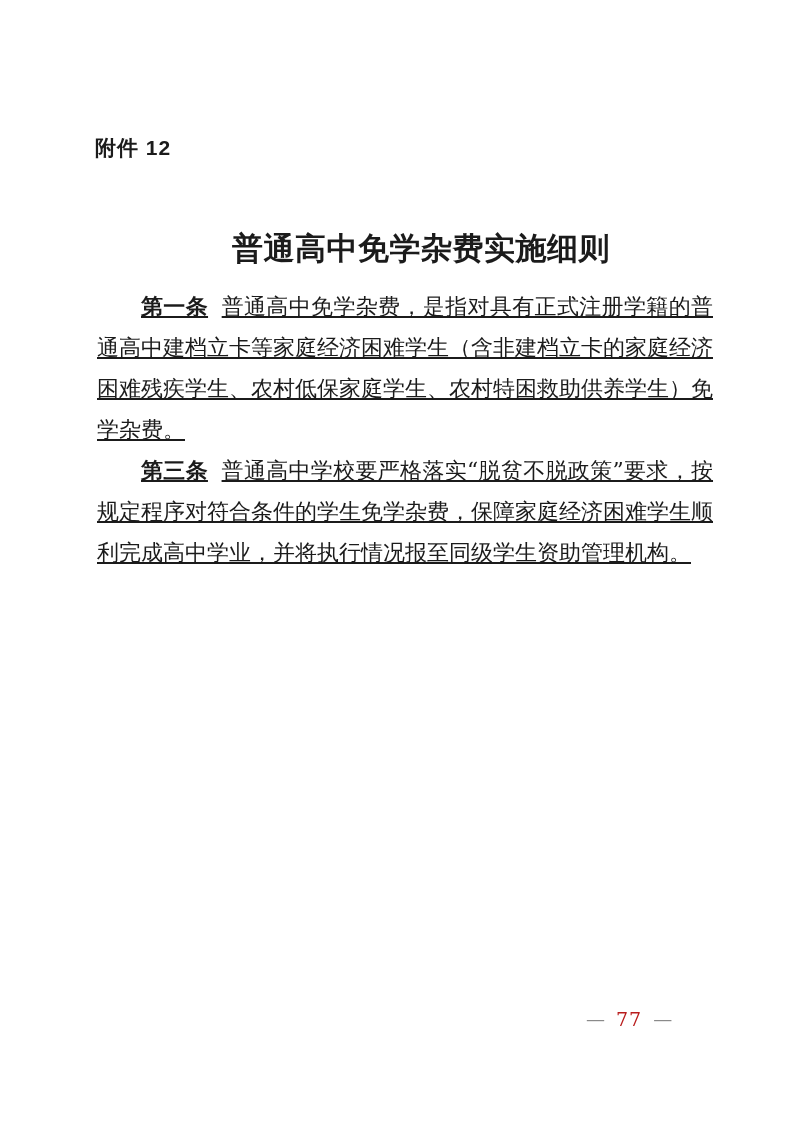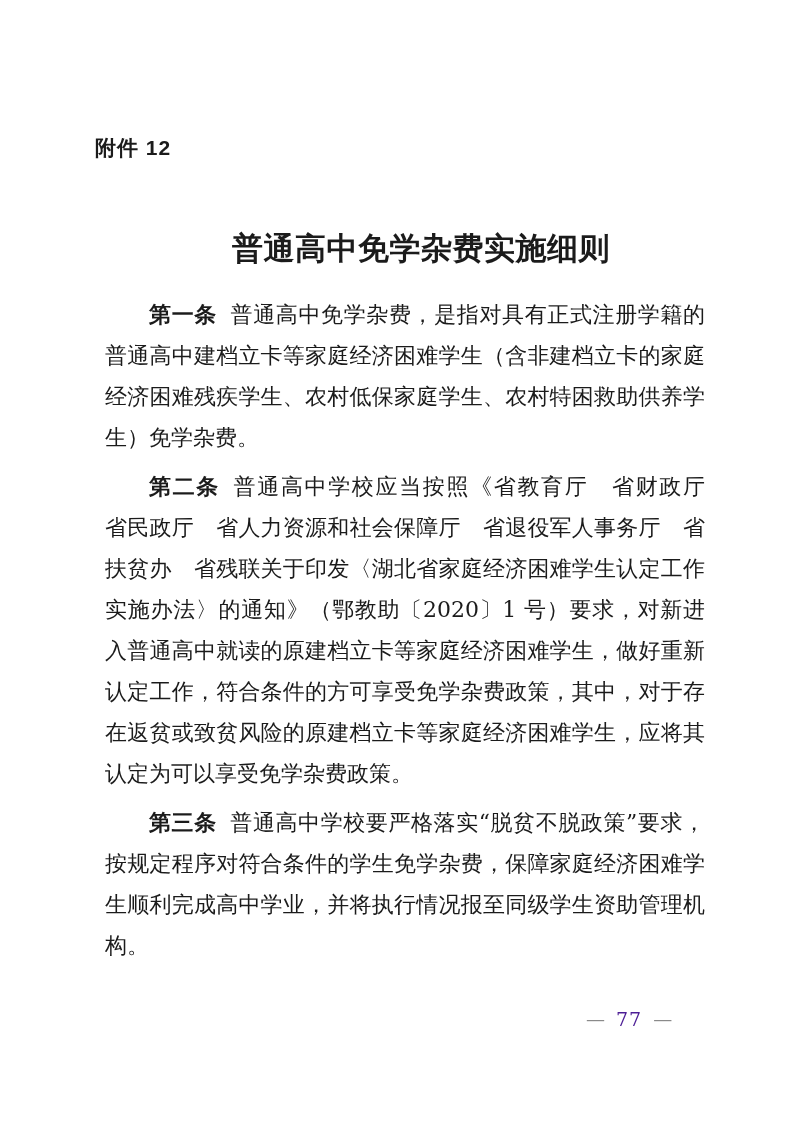--- a/index.html
+++ b/index.html
@@ -40,56 +40,56 @@
     position: absolute;
     left: 97px;
     top: 286px;
     width: 616px;
     font-size: 22px;
     line-height: 41px;
     text-align: justify;
     text-justify: inter-ideograph;
   }
   .para {
-    margin: 8px;
+    margin: 0;
     padding: 0;
     text-indent: 2em;
+    text-decoration: underline;
   }
   .article-label {
     font-weight: 700;
     font-family: "Liberation Sans", "DejaVu Sans", sans-serif;
     margin-right: 0.62em;
   }
   .footer {
     position: absolute;
     top: 1008px;
     left: 586px;
     display: flex;
     align-items: center;
     gap: 11px;
     font-size: 19px;
     line-height: 22px;
   }
   .footer .dash { color: #8a8a8a; }
-  .footer .num  { color: #4c1d95; letter-spacing: 1px; }
+  .footer .num  { color: #b91c1c; letter-spacing: 1px; }
 </style>
 </head>
 <body>
 
 <div class="page">
 
   <div class="attachment">附件 12</div>
 
   <h1 class="title">普通高中免学杂费实施细则</h1>
 
   <div class="doc-body">
 
     <p class="para"><span class="article-label">第一条</span><span class="article-text">普通高中免学杂费，是指对具有正式注册学籍的普通高中建档立卡等家庭经济困难学生（含非建档立卡的家庭经济困难残疾学生、农村低保家庭学生、农村特困救助供养学生）免学杂费。</span></p>
 
-    <p class="para"><span class="article-label">第二条</span><span class="article-text">普通高中学校应当按照《省教育厅　省财政厅　省民政厅　省人力资源和社会保障厅　省退役军人事务厅　省扶贫办　省残联关于印发〈湖北省家庭经济困难学生认定工作实施办法〉的通知》（鄂教助〔2020〕1 号）要求，对新进入普通高中就读的原建档立卡等家庭经济困难学生，做好重新认定工作，符合条件的方可享受免学杂费政策，其中，对于存在返贫或致贫风险的原建档立卡等家庭经济困难学生，应将其认定为可以享受免学杂费政策。</span></p>
 
     <p class="para"><span class="article-label">第三条</span><span class="article-text">普通高中学校要严格落实“脱贫不脱政策”要求，按规定程序对符合条件的学生免学杂费，保障家庭经济困难学生顺利完成高中学业，并将执行情况报至同级学生资助管理机构。</span></p>
 
 
   </div>
 
   <div class="footer">
     <span class="dash">—</span>
     <span class="num">77</span>
     <span class="dash">—</span>

